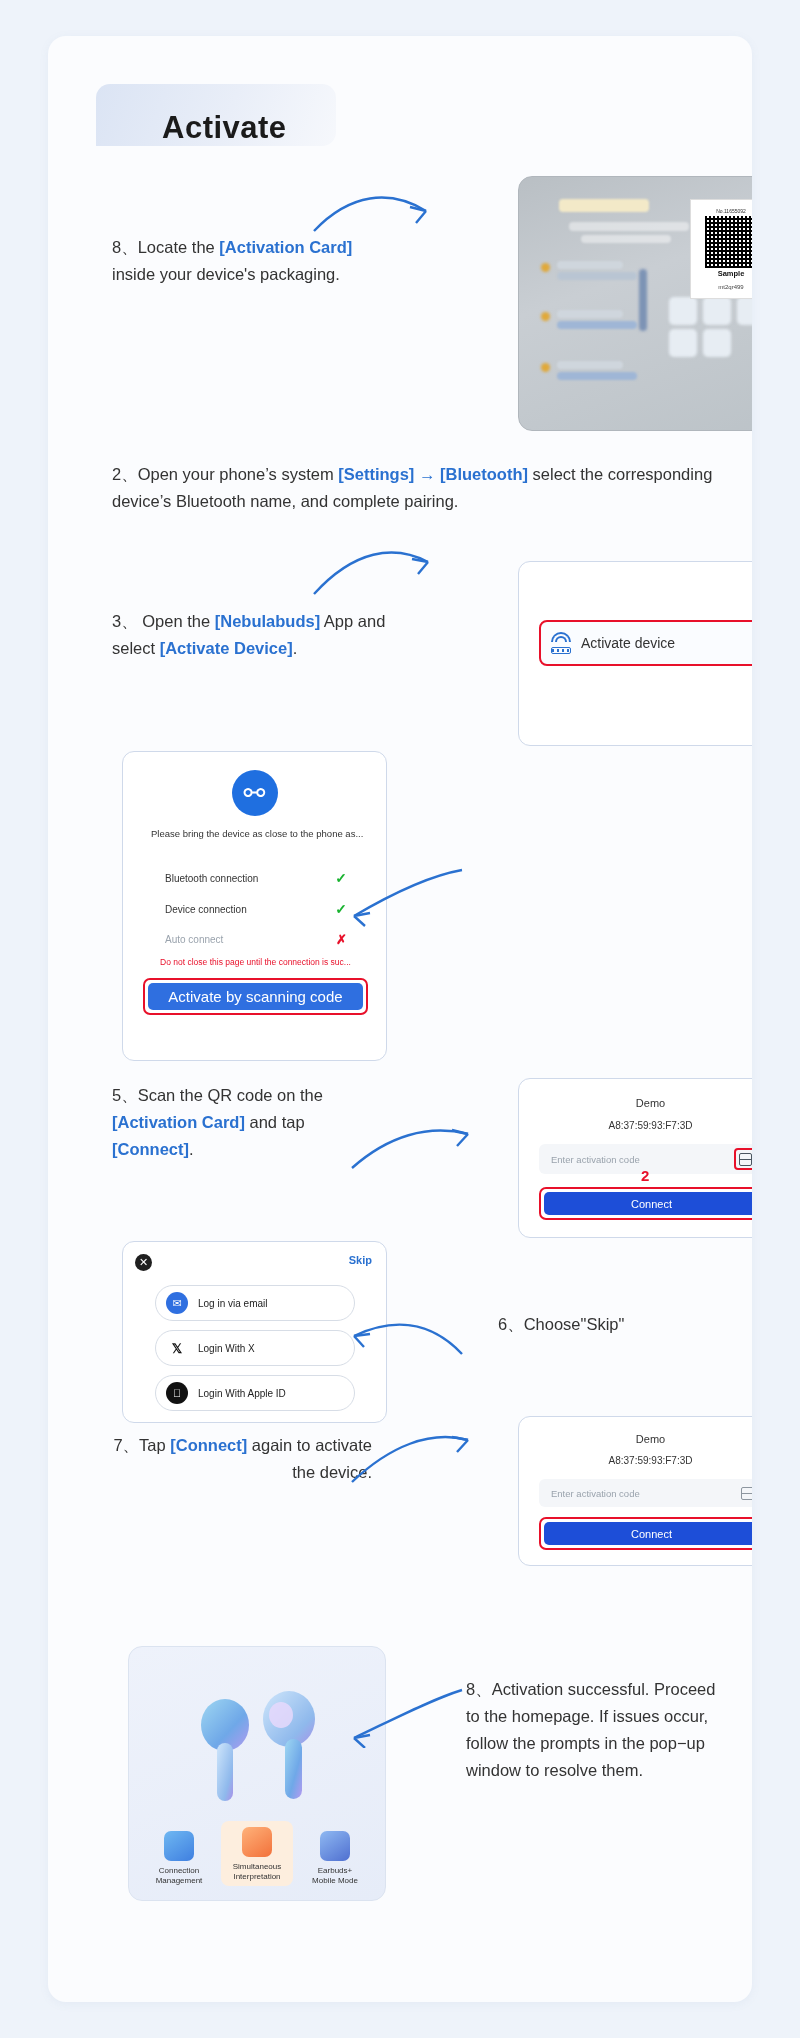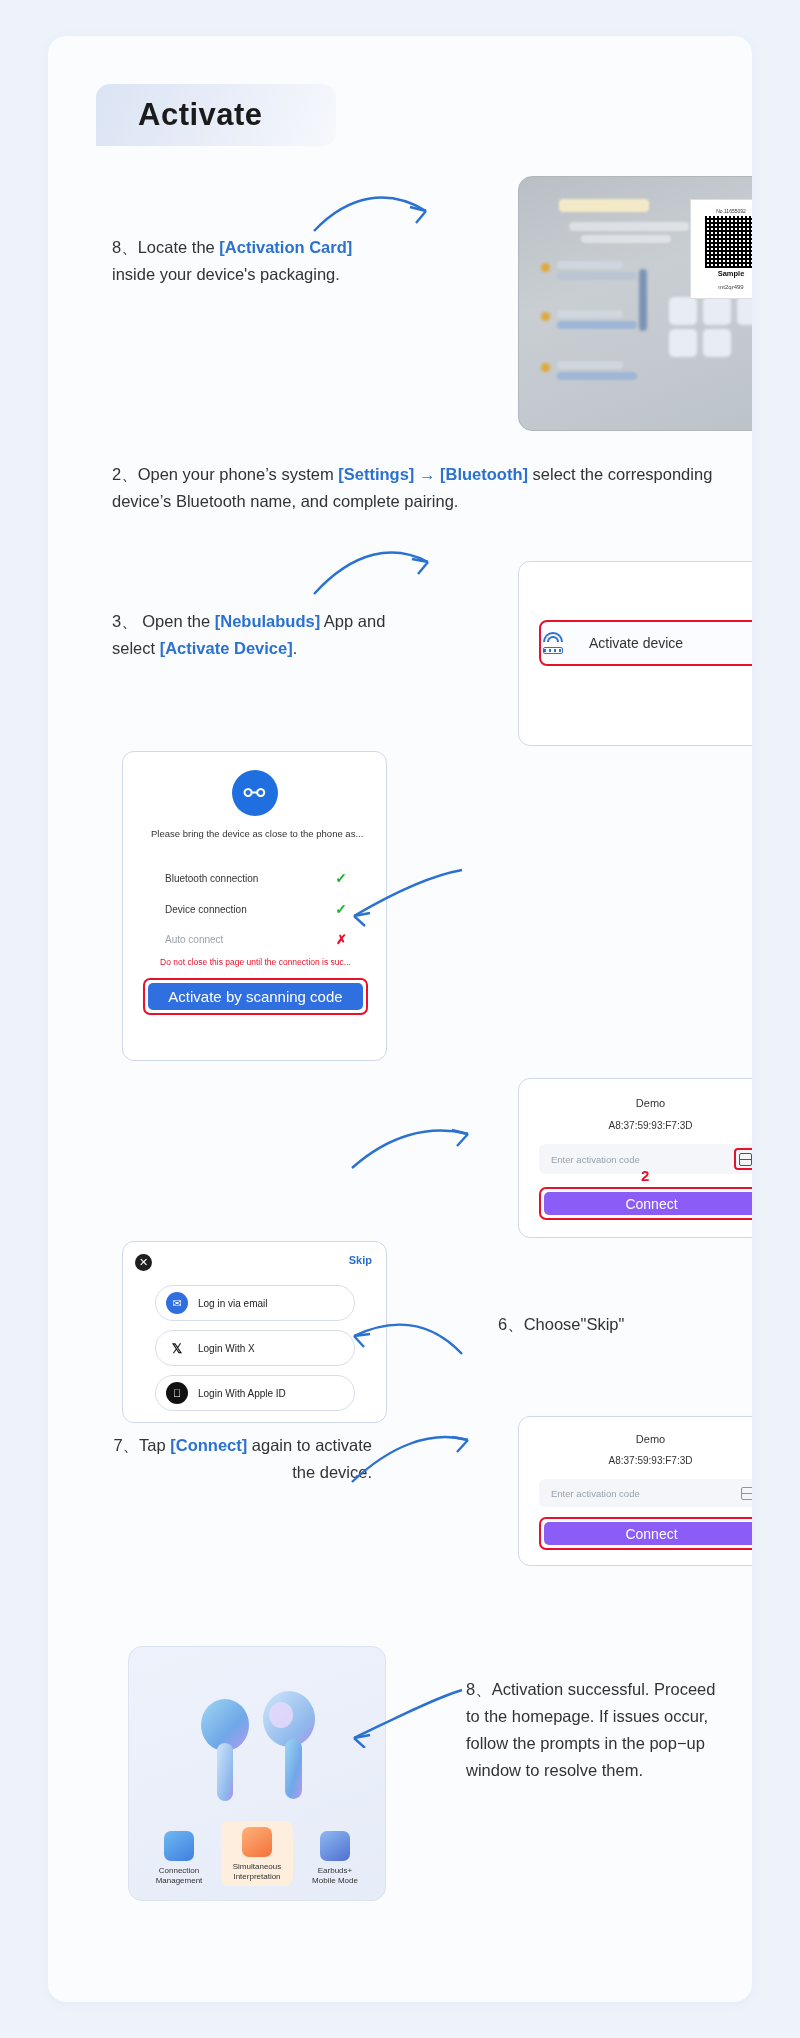--- a/index.html
+++ b/index.html
@@ -20,22 +20,22 @@
     border-radius: 18px;
     box-shadow: 0 2px 10px rgba(120,140,180,0.08);
     overflow: hidden;
   }
   .title-chip {
     position: absolute;
     left: 48px; top: 48px;
     width: 240px; height: 62px;
     border-radius: 14px 14px 14px 0;
     background: linear-gradient(110deg,#dbe4f4 0%, #e9eef8 55%, #f6f8fc 100%);
-    display: flex; align-items: center;
-    padding-left: 42px;
+    display: flex; align-items: flex-end;
+    padding-left: 66px;
   }
   .title-chip span {
     font-size: 31px;
     font-weight: 700;
     color: #1b1b1b;
     letter-spacing: .5px;
   }
   .step-text {
     position: absolute;
     font-size: 16.5px;
@@ -80,21 +80,21 @@
   .qrbox .code { font-size:6px; color:#444; margin-top:6px; }
 
   
   .card3 {
     position:absolute; left:470px; top:525px; width:265px; height:185px;
     background:#fff; border:1px solid #cfd9ea; border-radius:12px;
   }
   .card3 .row {
     position:absolute; left:20px; top:58px; width:225px; height:46px;
     background:#fafcff; border:2px solid #e8102a; border-radius:8px;
-    display:flex; align-items:center; gap:24px; padding-left:0;
+    display:flex; align-items:center; gap:8px; padding-left:8px;
   }
   .wifi-ico { width:24px; height:22px; position:relative; }
   .wifi-ico i {
     position:absolute; border:2.2px solid #2a71d0; border-bottom:none;
     border-radius:20px 20px 0 0; left:50%; transform:translateX(-50%);
   }
   .wifi-ico i:nth-child(1){ width:20px;height:10px; top:0; }
   .wifi-ico i:nth-child(2){ width:12px;height:6px; top:4px; }
   .wifi-dots { position:absolute; bottom:0; left:2px; width:20px; height:7px;
     border:1.6px solid #2a71d0; border-radius:2px;
@@ -155,22 +155,22 @@
     display:flex; align-items:center; justify-content:center; }
   .scan-ico { width:13px; height:13px; border:1.4px solid #4a5560; border-radius:2px;
     position:relative; }
   .scan-ico::after{ content:""; position:absolute; left:-1px; right:-1px; top:5px; height:1.4px; background:#4a5560;}
   .num-red { position:absolute; color:#e8102a; font-weight:700; font-size:15px; }
   .card5 .btnwrap {
     position:absolute; left:20px; top:108px; width:225px; height:33px;
     border:2px solid #e8102a; border-radius:7px; padding:3px;
   }
   .card5 .btn, .card7 .btn {
-    width:100%; height:100%; background:#8b5cf6; border-radius:5px;
-    color:#fff; font-size:14px; display:flex; align-items:center; justify-content:center;
+    width:100%; height:100%; background:#1d4ed8; border-radius:5px;
+    color:#fff; font-size:11px; display:flex; align-items:center; justify-content:center;
   }
 
   
   .card6 {
     position:absolute; left:74px; top:1205px; width:265px; height:182px;
     background:#fff; border:1px solid #cfd9ea; border-radius:12px;
   }
   .card6 .closebtn {
     position:absolute; left:12px; top:12px; width:17px; height:17px; border-radius:50%;
     background:#1f1f1f; color:#fff; font-size:11px; display:flex; align-items:center; justify-content:center;
@@ -311,20 +311,23 @@
       <div class="btn">Activate by scanning code</div>
     </div>
   </div>
 
 
   <svg class="arrow" style="left:300px; top:830px;" width="120" height="62">
     <path d="M114,4 C80,10 40,30 6,50" stroke="#2a71d0" stroke-width="2.4" fill="none"></path>
     <path d="M6,50 L22,47 M6,50 L17,60" stroke="#2a71d0" stroke-width="2.4" fill="none"></path>
   </svg>
 
+  <div class="step-text" style="left:64px; top:1046px; width:250px;">
+    <span>5、Scan the QR code on the </span><span class="hl">[Activation Card]</span><span> and tap </span><span class="hl">[Connect]</span><span>.</span>
+  </div>
 
   <svg class="arrow" style="left:300px; top:1070px;" width="130" height="70">
     <path d="M4,62 C40,30 80,18 120,28" stroke="#2a71d0" stroke-width="2.4" fill="none"></path>
     <path d="M120,28 L104,24 M120,28 L109,40" stroke="#2a71d0" stroke-width="2.4" fill="none"></path>
   </svg>
 
   <div class="card5">
     <div class="t1">Demo</div>
     <div class="t2">A8:37:59:93:F7:3D</div>
     <div class="field">

